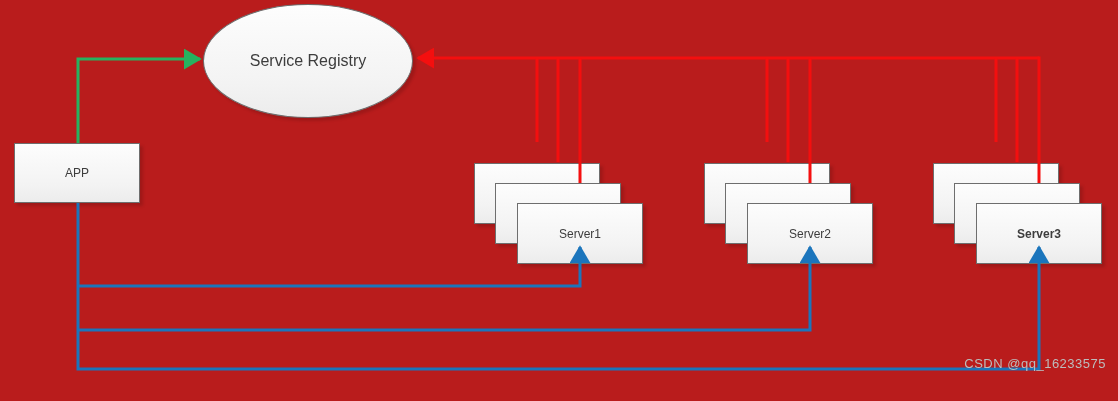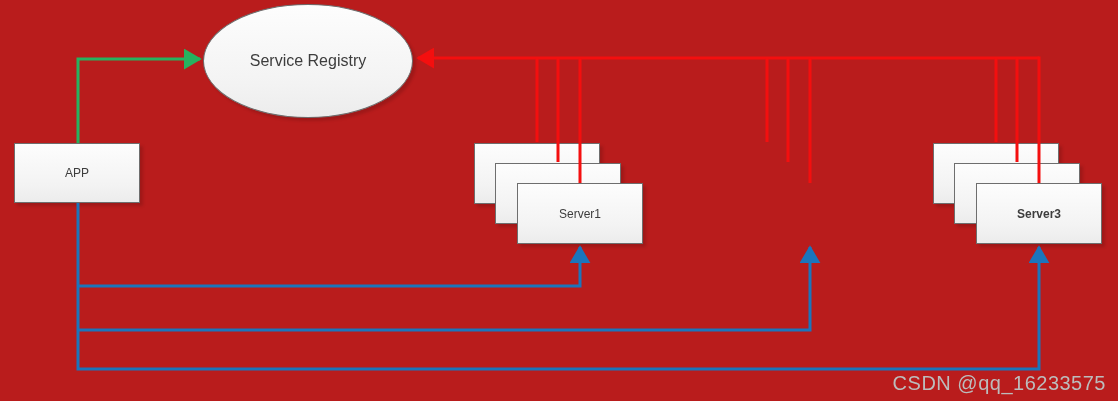--- a/index.html
+++ b/index.html
@@ -23,31 +23,31 @@
     box-shadow:3px 3px 3px rgba(0,0,0,0.14);
     display:flex;align-items:center;justify-content:center;
     color:var(--node-text,#3d3d3d);z-index:1;
   }
   .ellipse{
     left:203px;top:4px;width:210px;height:114px;border-radius:50%;
     font-size:16px;z-index:2;
   }
   .rect{width:126px;height:61px;font-size:12px;}
   .app{left:14px;top:143px;height:60px;}
-  .stack{position:absolute;width:169px;height:101px;z-index:1;}
+  .stack{position:absolute;width:169px;height:101px;z-index:1;margin-top:20px;}
   .stack-s1{left:474px;top:143px;}
   .stack-s2{left:704px;top:143px;}
   .stack-s3{left:933px;top:143px;font-weight:bold;}
   .stack .rect{position:absolute;}
   .layer-back{left:0;top:0;}
   .layer-mid{left:21px;top:20px;}
   .layer-front{left:43px;top:40px;}
   .watermark{
-    position:absolute;right:12px;top:372px;z-index:4;
-    font-size:20px;color:var(--watermark,#bcbcbc);letter-spacing:0.5px;
+    position:absolute;right:12px;top:356px;z-index:4;
+    font-size:13px;color:var(--watermark,#bcbcbc);letter-spacing:0.5px;
   }
 </style>
 </head>
 <body>
 
 <div class="canvas">
 
   <svg class="lines" width="1118" height="401" viewBox="0 0 1118 401">
     <defs>
       <marker id="arrow-g" markerWidth="6" markerHeight="7" refX="5.4" refY="3.5" orient="auto">
@@ -92,20 +92,27 @@
   </div>
 
   <div class="stack stack-s1">
     <div class="node rect layer-back"></div>
     <div class="node rect layer-mid"></div>
     <div class="node rect layer-front">
       <span>Server1</span>
     </div>
   </div>
 
+  <div class="stack stack-s2">
+    <div class="node rect layer-back"></div>
+    <div class="node rect layer-mid"></div>
+    <div class="node rect layer-front">
+      <span>Server2</span>
+    </div>
+  </div>
 
   <div class="stack stack-s3">
     <div class="node rect layer-back"></div>
     <div class="node rect layer-mid"></div>
     <div class="node rect layer-front">
       <span>Server3</span>
     </div>
   </div>
 
   <div class="watermark">CSDN @qq_16233575</div>

